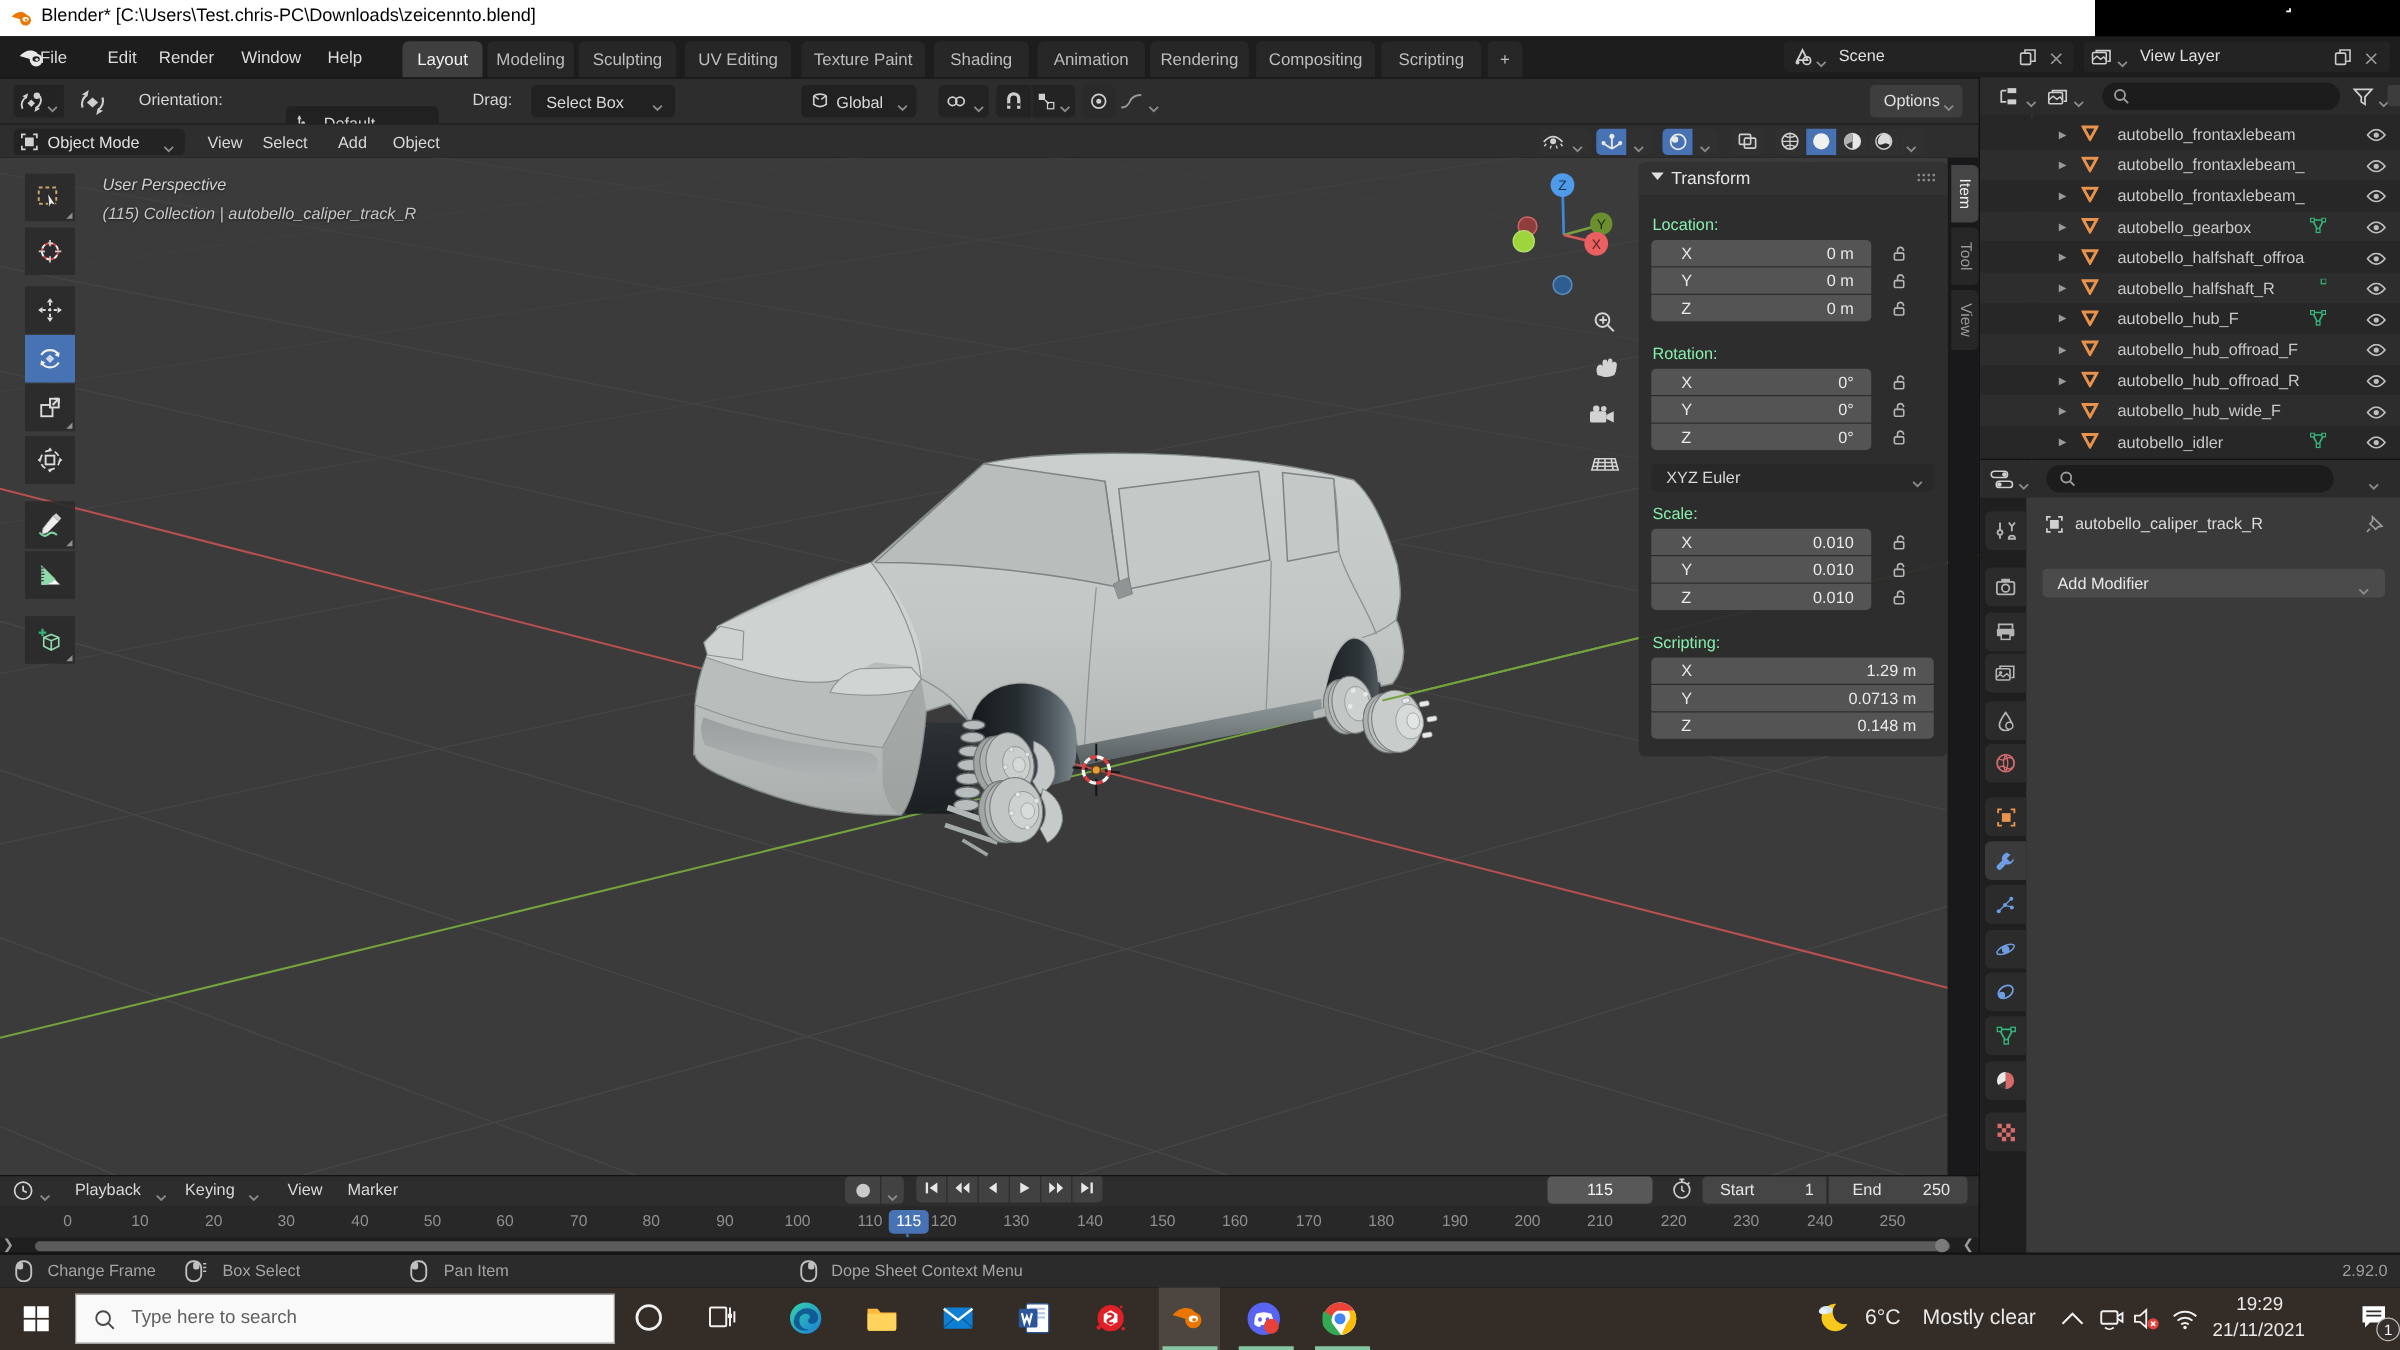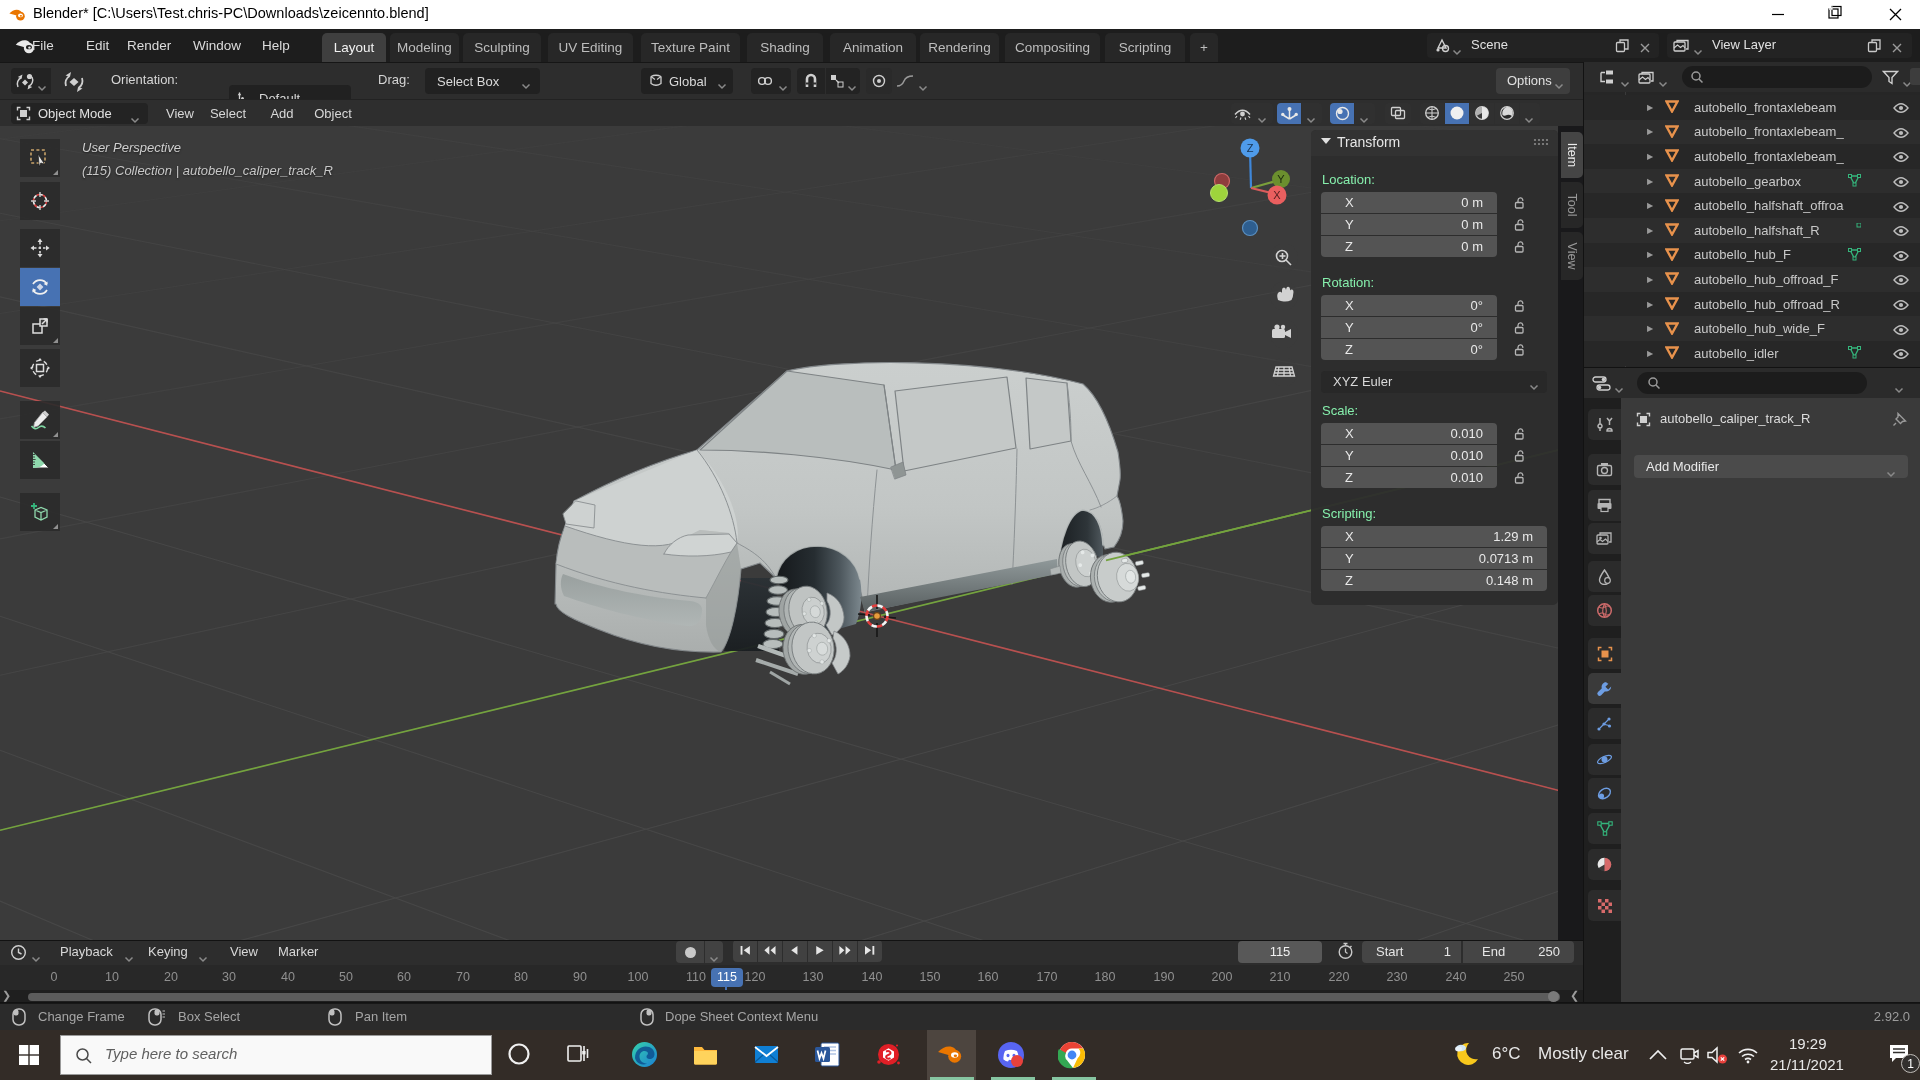--- a/index.html
+++ b/index.html
@@ -1,17 +1,17 @@
 <!DOCTYPE html>
 <html><head><meta charset="utf-8"><style>
 *{margin:0;padding:0;box-sizing:border-box;font-family:"Liberation Sans",sans-serif;}
 html,body{width:1920px;height:1080px;overflow:hidden;background:#000;}
 #root{position:absolute;inset:0;width:1920px;height:1080px;}
 .abs{position:absolute;}
-.titlebar{left:0;top:0;width:1920px;height:29px;background:#fff;color:#000;font-size:14px;}
+.titlebar{left:0;top:0;width:1676px;height:29px;background:#fff;color:#000;font-size:14px;}
 .menubar{left:0;top:29px;width:1920px;height:33px;background:#1d1d1d;}
 .menuitem{position:absolute;top:0;height:33px;line-height:33px;color:#dcdcdc;font-size:13.5px;text-align:center;}
 .tab{position:absolute;top:4px;height:29px;line-height:29px;border-radius:5px 5px 0 0;background:#272727;color:#bdbdbd;font-size:13.5px;text-align:center;}
 .tab.on{background:#3f3f3f;color:#f2f2f2;}
 .toolrow{left:0;top:62px;width:1920px;height:37px;background:#2d2d2d;border-top:1px solid #161616;}
 .vhead{left:0;top:99px;width:1583px;height:27px;background:#2e2e2e;border-top:1px solid #222;}
 .hbtn{position:absolute;top:3px;height:21px;line-height:21px;border-radius:4px;color:#d8d8d8;font-size:13px;text-align:center;}
 .dd{position:absolute;background:#212121;border-radius:4px;color:#d9d9d9;font-size:13px;}
 .viewport{left:0;top:126px;width:1583px;height:814px;background:#3b3b3b;overflow:hidden;}
 .vtext{position:absolute;color:#d0d0d0;font-size:13px;text-shadow:0 1px 2px rgba(0,0,0,0.55);font-style:italic;}
@@ -1202,21 +1202,21 @@
             <rect x="11.7" y="1" width="9.3" height="9.3"></rect>
             <rect x="1" y="11.7" width="9.3" height="9.3"></rect>
             <rect x="11.7" y="11.7" width="9.3" height="9.3"></rect>
           </g>
         </svg></div>
  <div class="abs" style="left:60px;top:5px;width:432px;height:40px;background:#f9f9f9;border:1px solid #9a9a9a;">
    <svg class="abs" style="left:14px;top:11px;" width="18" height="18" viewBox="0 0 18 18">
           <circle cx="7.5" cy="7.5" r="5.5" fill="none" stroke="#4a4a4a" stroke-width="1.5"></circle>
           <path d="M11.5 11.5 l4.5 4.5" stroke="#4a4a4a" stroke-width="1.5"></path>
         </svg>
-   <span class="abs tbtxt" style="left:44px;top:9px;color:#5f5f5f;font-style:italic;">Type here to search</span>
+   <span class="abs tbtxt" style="left:44px;top:9px;color:#5f5f5f;">Type here to search</span>
  </div>
  <div class="abs" style="left:497px;top:0px;width:49px;height:50px;"></div>
       <div class="abs" style="left:506px;top:11px;"><svg width="26" height="26" viewBox="0 0 26 26">
           <circle cx="13" cy="13" r="9.5" fill="none" stroke="#f0f0f0" stroke-width="2.2"></circle>
         </svg></div>
  <div class="abs" style="left:557px;top:0px;width:49px;height:50px;"></div>
       <div class="abs" style="left:566px;top:11px;"><svg width="24" height="24" viewBox="0 0 24 24">
           <rect x="2" y="5" width="13" height="15" rx="1" fill="none" stroke="#f0f0f0" stroke-width="1.6"></rect>
           <path d="M18 5 v15 M21.5 8 v9" stroke="#f0f0f0" stroke-width="1.6"></path>
           <rect x="16.2" y="10" width="3.4" height="3.4" fill="#f0f0f0"></rect>

